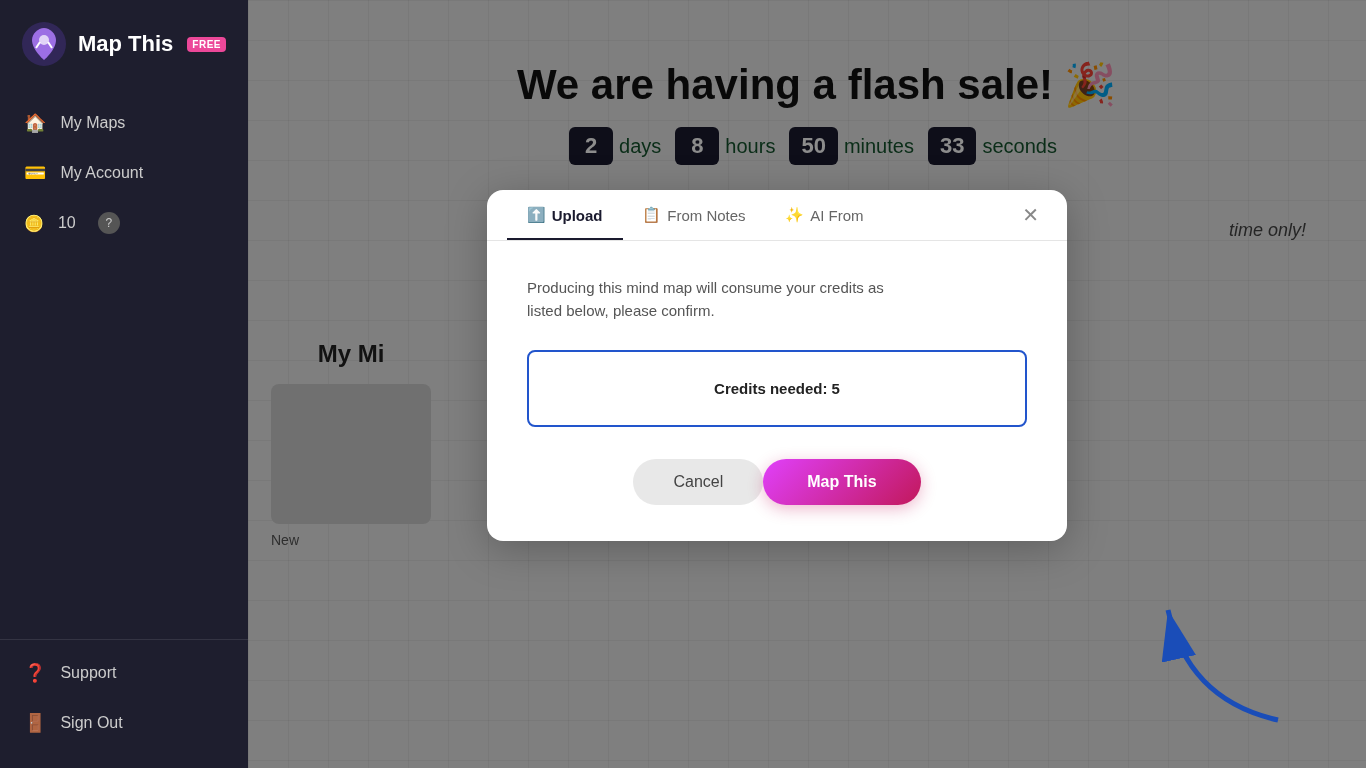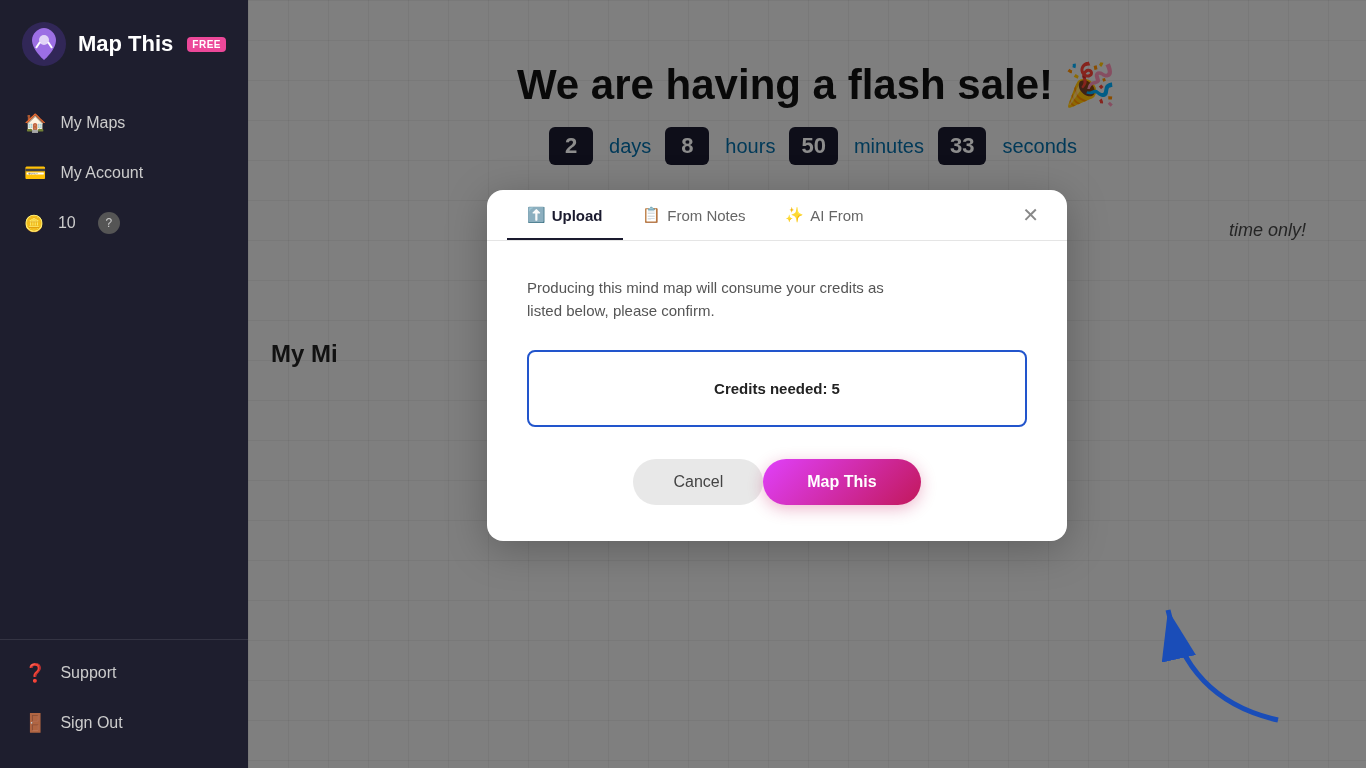--- a/index.html
+++ b/index.html
@@ -117,24 +117,23 @@
       background: #1a1a2e;
       color: #fff;
       font-size: 22px;
       font-weight: 700;
       padding: 6px 12px;
       border-radius: 6px;
       min-width: 44px;
       text-align: center;
     }
     .count-label {
-      color: #0369a1;
+      color: #14532d;
       font-size: 20px;
       margin-right: 8px;
-      margin-left: 10px;
     }
     .limited-time {
       position: absolute;
       top: 220px;
       right: 60px;
       font-size: 18px;
       color: #444;
       font-style: italic;
     }
 
@@ -346,20 +345,24 @@
         <span class="count-box">33</span>
         <span class="count-label">seconds</span>
       </div>
     </div>
     <div class="limited-time">
       <span>time only!</span>
     </div>
 
     <div class="my-maps-section">
       <div class="my-maps-title">My Mi</div>
+      <div style="position:relative;">
+        <div class="map-card"></div>
+        <div class="map-card-label">New</div>
+      </div>
     </div>
   </div>
 
   <div class="overlay"></div>
 
   <div class="modal">
     <div class="modal-tabs">
       <div class="modal-tab active">
         <span>⬆️</span>
         <span>Upload</span>

